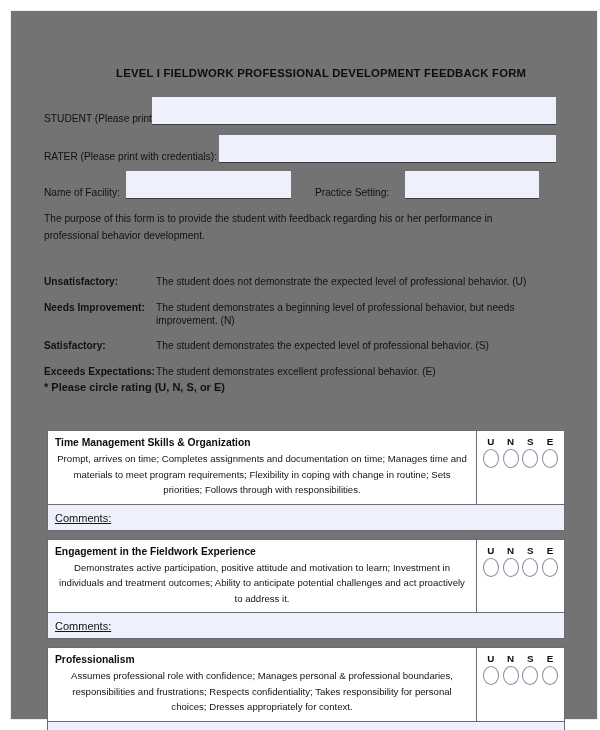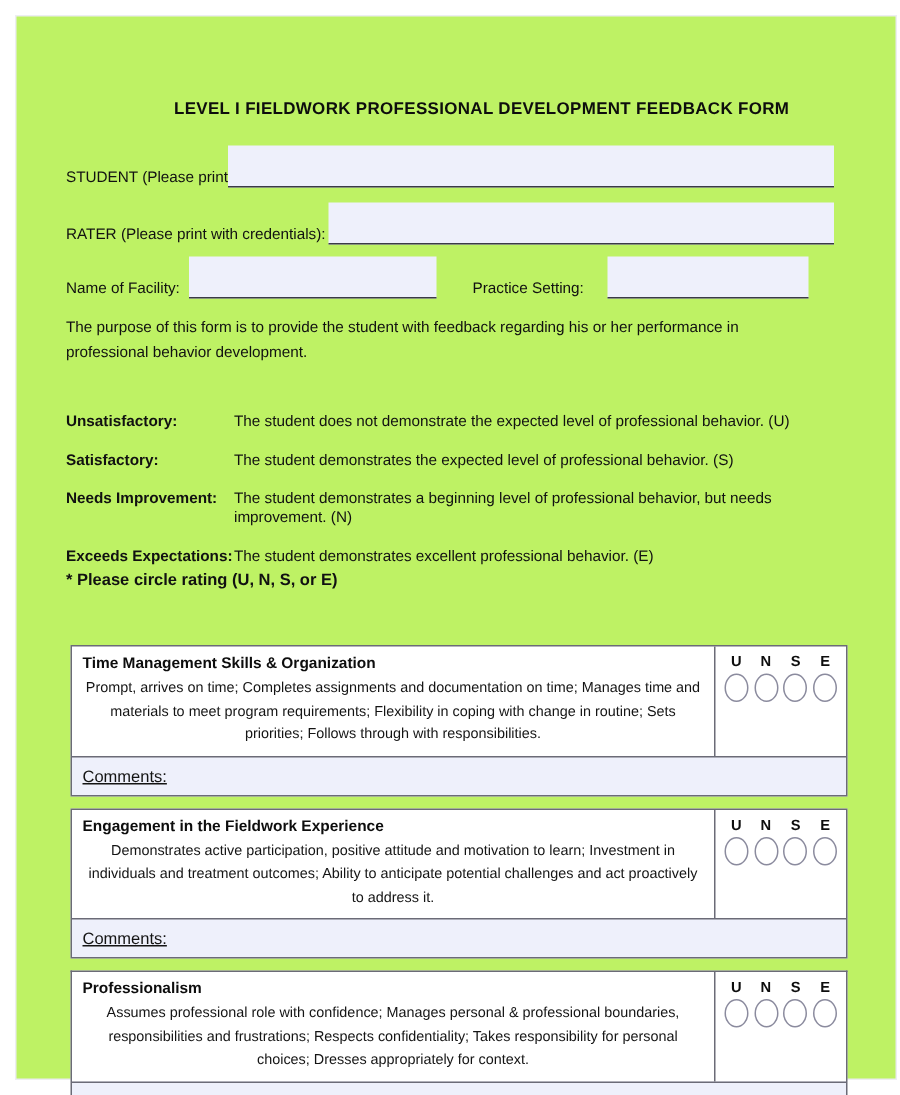--- a/index.html
+++ b/index.html
@@ -17,21 +17,21 @@
     background: #ffffff;
     box-sizing: border-box;
     overflow: hidden;
   }
   .sheet {
     position: absolute;
     left: 10px;
     top: 10px;
     width: 588px;
     height: 710px;
-    background: #bef264;
+    background: #737373;
     border: 1px solid #ededf2;
     box-sizing: border-box;
   }
 
   
   .doc-title {
     position: absolute;
     left: 105px;
     top: 56px;
     font-size: 11.3px;
@@ -226,26 +226,26 @@
     </div>
 
     <div class="purpose">The purpose of this form is to provide the student with feedback regarding his or her performance in professional behavior development.</div>
 
     <div class="defs">
       <div class="def-row">
         <span class="def-term">Unsatisfactory:</span>
         <span class="def-desc">The student does not demonstrate the expected level of professional behavior. (U)</span>
       </div>
       <div class="def-row">
+        <span class="def-term">Needs Improvement:</span>
+        <span class="def-desc">The student demonstrates a beginning level of professional behavior, but needs improvement. (N)</span>
+      </div>
+      <div class="def-row">
         <span class="def-term">Satisfactory:</span>
         <span class="def-desc">The student demonstrates the expected level of professional behavior. (S)</span>
-      </div>
-      <div class="def-row">
-        <span class="def-term">Needs Improvement:</span>
-        <span class="def-desc">The student demonstrates a beginning level of professional behavior, but needs improvement. (N)</span>
       </div>
       <div class="def-row">
         <span class="def-term">Exceeds Expectations:</span>
         <span class="def-desc">The student demonstrates excellent professional behavior. (E)</span>
       </div>
     </div>
 
     <div class="circle-note">* Please circle rating  (U, N, S, or E)</div>
 
     <div class="tables">

